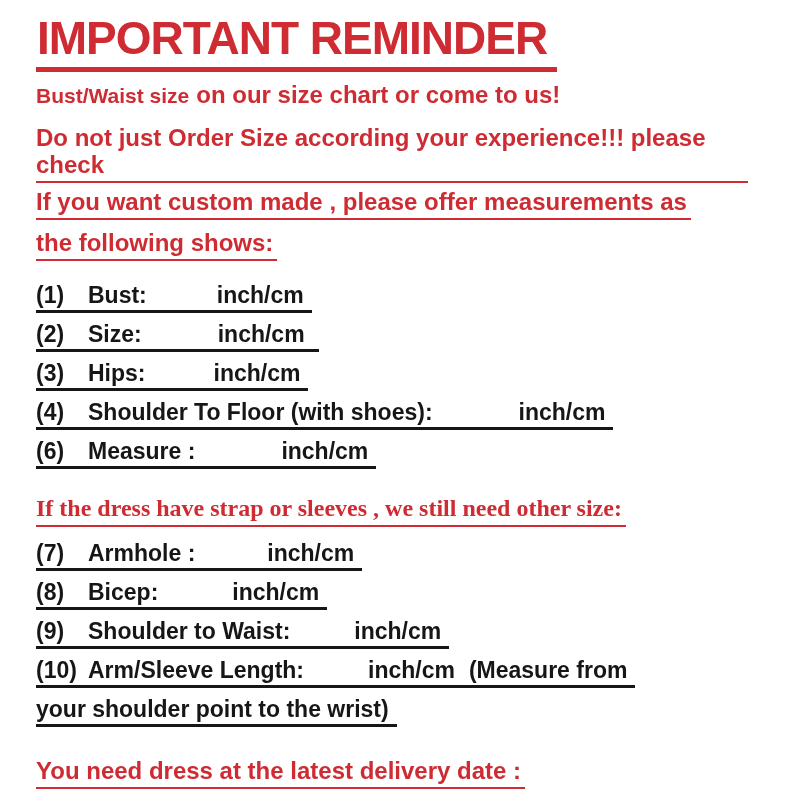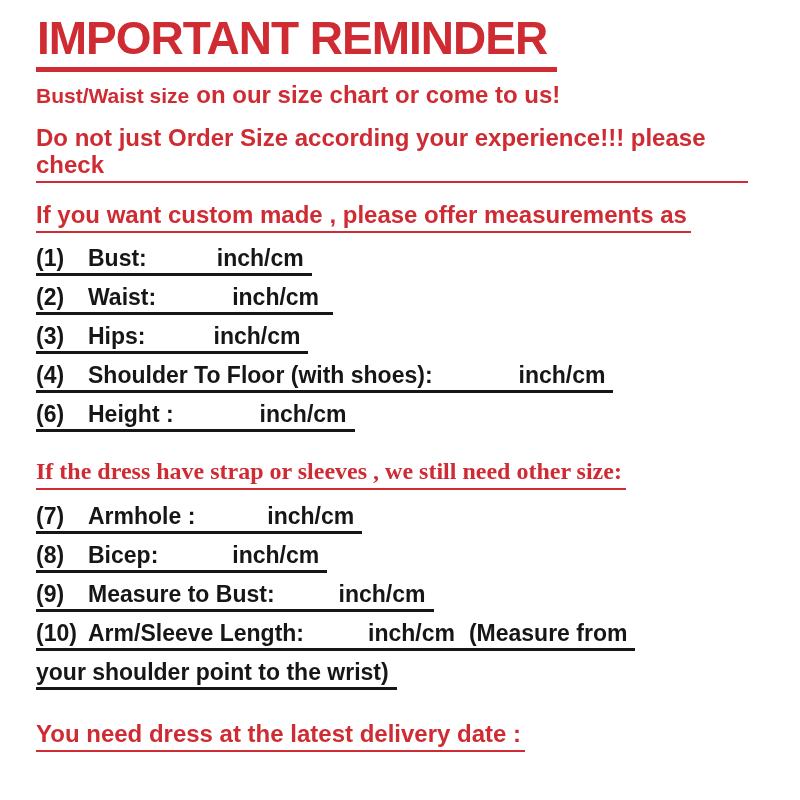--- a/index.html
+++ b/index.html
@@ -29,31 +29,31 @@
     line-height: 48px;
     letter-spacing: -1px;
     border-bottom: 5px solid var(--red, #ce2b33);
     padding: 0 10px 5px 1px;
   }
 
   
   .line { display: block; font-size: 24px; line-height: 27px; }
   .mt16 { margin-top: 15px; }
   .mt8  { margin-top: 9px; }
-  .mt4  { margin-top: 18px; }
+  .mt4  { margin-top: 5px; }
   .u-red {
     display: inline-block;
     border-bottom: 2px solid var(--red, #ce2b33);
     padding: 0 4px 3px 0;
   }
   .small { font-size: 21px; }
   .rest  { margin-left: 7px; }
 
   
-  .list { margin-top: 12px; }
+  .list { margin-top: 21px; }
   .row { display: block; margin-bottom: 8px; }
   .rule {
     display: inline-block;
     font-size: 23px;
     line-height: 26px;
     border-bottom: 3px solid #161616;
     padding: 0 8px 2px 0;
     white-space: nowrap;
   }
   .num { display: inline-block; min-width: 52px; }
@@ -69,52 +69,53 @@
 <div class="page">
 
   <h1 class="title-wrap"><span class="title red">IMPORTANT REMINDER</span></h1>
 
   <div class="line mt8"><span class="small red">Bust/Waist size</span><span class="rest red">on our size chart or come to us!</span></div>
 
   <div class="line mt16"><span class="u-red red">Do not just Order Size according your experience!!! please check</span></div>
 
   <div class="line mt4"><span class="u-red red">If you want custom made , please offer measurements as</span></div>
 
+  <div class="line mt8"><span class="u-red red">the following shows:</span></div>
 
   <div class="list">
 
     <div class="row"><span class="rule">
       <span class="num">(1)</span><span>Bust:</span><span class="blank" style="width:70px"></span><span>inch/cm</span></span></div>
 
     <div class="row"><span class="rule" style="padding-right:14px">
-      <span class="num">(2)</span><span>Waist:</span><span class="blank" style="width:76px"></span><span>inch/cm</span></span></div>
+      <span class="num">(2)</span><span>Size:</span><span class="blank" style="width:76px"></span><span>inch/cm</span></span></div>
 
     <div class="row"><span class="rule">
       <span class="num">(3)</span><span>Hips:</span><span class="blank" style="width:68px"></span><span>inch/cm</span></span></div>
 
     <div class="row"><span class="rule">
       <span class="num">(4)</span><span>Shoulder To Floor (with shoes):</span><span class="blank" style="width:86px"></span><span>inch/cm</span></span></div>
 
 
     <div class="row"><span class="rule">
-      <span class="num">(6)</span><span>Height :</span><span class="blank" style="width:86px"></span><span>inch/cm</span></span></div>
+      <span class="num">(6)</span><span>Measure :</span><span class="blank" style="width:86px"></span><span>inch/cm</span></span></div>
   </div>
 
   <div class="line section-gap"><span class="u-red red">If the dress have strap or sleeves , we still need other size:</span></div>
 
   <div class="list" style="margin-top:13px">
 
     <div class="row"><span class="rule">
       <span class="num">(7)</span><span>Armhole :</span><span class="blank" style="width:72px"></span><span>inch/cm</span></span></div>
 
     <div class="row"><span class="rule">
       <span class="num">(8)</span><span>Bicep:</span><span class="blank" style="width:74px"></span><span>inch/cm</span></span></div>
 
     <div class="row"><span class="rule">
-      <span class="num">(9)</span><span>Measure to Bust:</span><span class="blank" style="width:64px"></span><span>inch/cm</span></span></div>
+      <span class="num">(9)</span><span>Shoulder to Waist:</span><span class="blank" style="width:64px"></span><span>inch/cm</span></span></div>
 
     <div class="row"><span class="rule">
       <span class="num">(10)</span><span>Arm/Sleeve Length:</span><span class="blank" style="width:64px"></span><span>inch/cm</span><span class="blank" style="width:14px"></span><span>(Measure from</span></span></div>
 
     <div class="row cont-line"><span class="rule">your shoulder point to the wrist)</span></div>
   </div>
 
   <div class="line delivery-gap"><span class="u-red red">You need dress at the latest delivery date :</span></div>
 
 </div>

